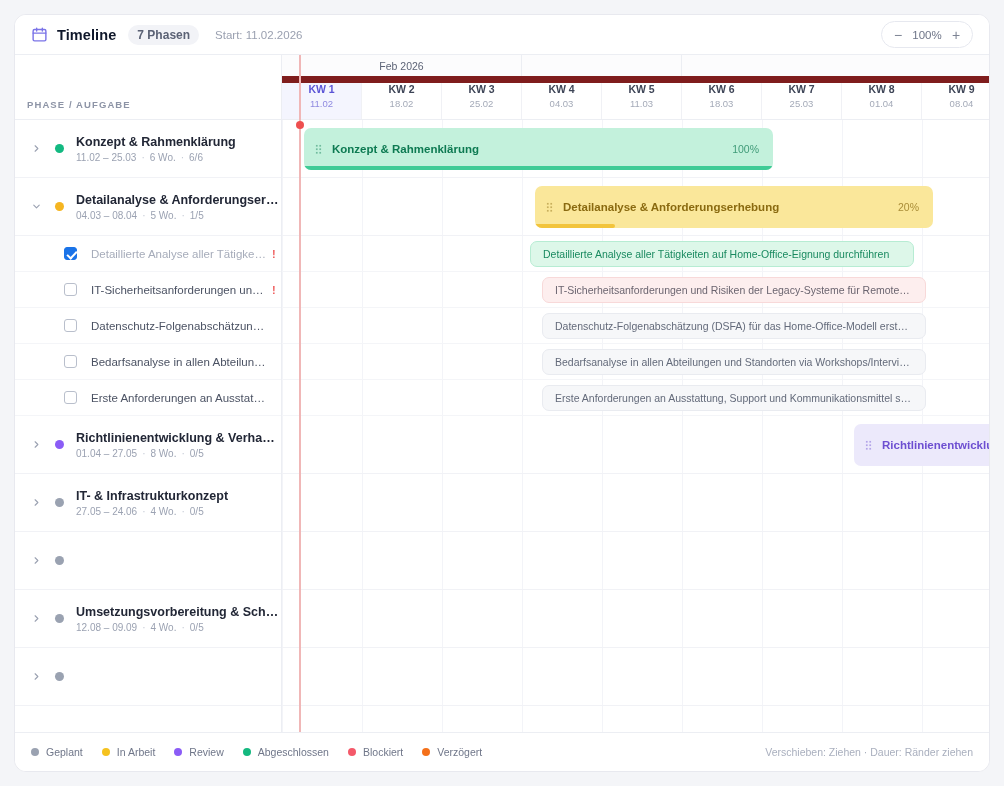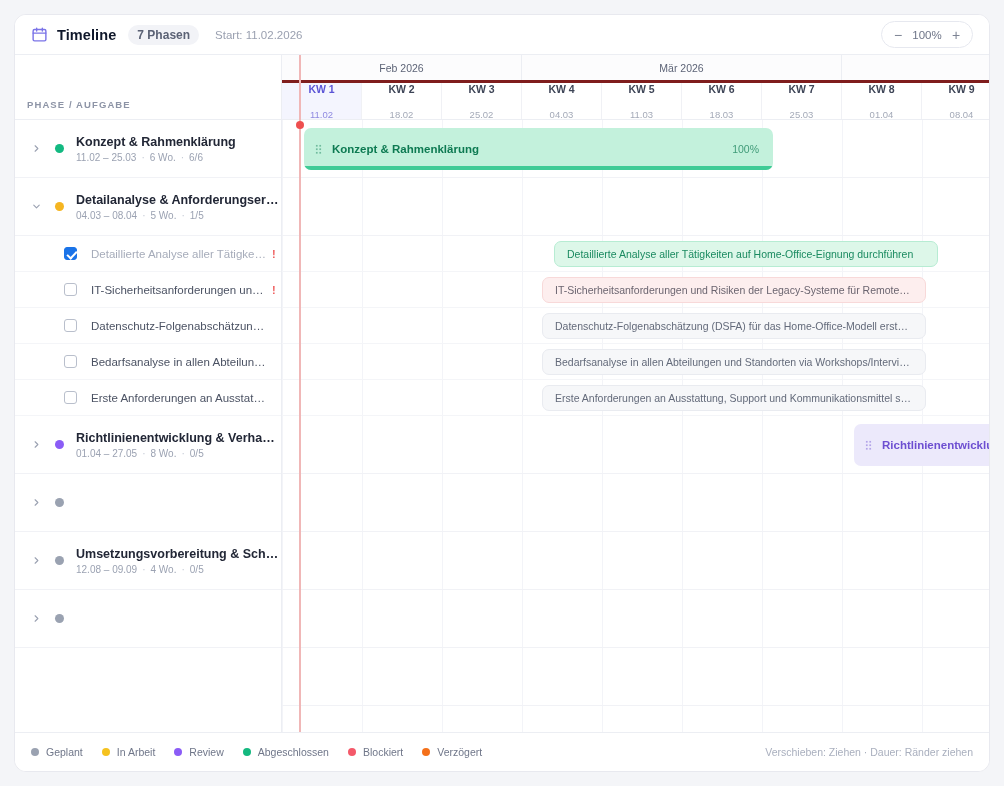--- a/index.html
+++ b/index.html
@@ -173,21 +173,21 @@
   
   .right-col {
     flex: 1;
     position: relative;
     overflow: hidden;
     background: #fff;
   }
   .months {
     height: 28px;
     display: flex;
-    border-bottom: 3px solid #7f1d1d;
+    border-bottom: 7px solid #7f1d1d;
     background: #fcfcfd;
   }
   .month {
     display: flex; align-items: center; justify-content: center;
     font-size: 10.5px; color: #5d6477;
     border-right: 1px solid #eceef3;
     height: 100%;
   }
   .weeks {
     height: 37px;
@@ -198,21 +198,21 @@
   .week {
     width: 80px; flex: 0 0 80px;
     border-right: 1px solid #f0f1f5;
     display: flex; flex-direction: column;
     align-items: center; justify-content: flex-start;
     height: 100%;
   }
   .week.current { background: #f4f5fe; }
   .wk-label { font-size: 10.5px; font-weight: bold; color: #3d4456; }
   .week.current .wk-label { color: #5b54d6; }
-  .wk-date { font-size: 9.5px; color: #a4aab8; margin-top: 14px; }
+  .wk-date { font-size: 9.5px; color: #a4aab8; margin-top: 3px; }
   .week.current .wk-date { color: #8f8ae0; }
 
   .grid-area {
     position: absolute;
     left: 0; top: 65px; right: 0; bottom: 0;
     overflow: hidden;
   }
   .vline {
     position: absolute; top: 0; bottom: 0; width: 1px;
     background: #f3f4f8;
@@ -382,20 +382,32 @@
               <div class="ph-meta"><span>01.04 – 27.05</span><span class="sep">·</span><span>8 Wo.</span><span class="sep">·</span><span>0/5</span></div>
             </div>
           </div>
           <div class="row-phase">
             <span class="caret">
               <svg width="11" height="11" viewBox="0 0 24 24" fill="none" stroke="currentColor" stroke-width="2.4" stroke-linecap="round" stroke-linejoin="round">
                 <polyline points="9 18 15 12 9 6"></polyline>
               </svg>
             </span>
             <span class="dot" style="background: rgb(154, 162, 177);"></span>
+            <div class="ph-texts">
+              <div class="ph-name">IT- &amp; Infrastrukturkonzept</div>
+              <div class="ph-meta"><span>27.05 – 24.06</span><span class="sep">·</span><span>4 Wo.</span><span class="sep">·</span><span>0/5</span></div>
+            </div>
+          </div>
+          <div class="row-phase">
+            <span class="caret">
+              <svg width="11" height="11" viewBox="0 0 24 24" fill="none" stroke="currentColor" stroke-width="2.4" stroke-linecap="round" stroke-linejoin="round">
+                <polyline points="9 18 15 12 9 6"></polyline>
+              </svg>
+            </span>
+            <span class="dot" style="background: rgb(154, 162, 177);"></span>
           </div>
           <div class="row-phase">
             <span class="caret">
               <svg width="11" height="11" viewBox="0 0 24 24" fill="none" stroke="currentColor" stroke-width="2.4" stroke-linecap="round" stroke-linejoin="round">
                 <polyline points="9 18 15 12 9 6"></polyline>
               </svg>
             </span>
             <span class="dot" style="background: rgb(154, 162, 177);"></span>
             <div class="ph-texts">
               <div class="ph-name">Umsetzungsvorbereitung &amp; Schul…</div>
@@ -409,21 +421,20 @@
               </svg>
             </span>
             <span class="dot" style="background: rgb(154, 162, 177);"></span>
           </div>
         </div>
     </div>
 
     <div class="right-col">
       <div class="months" id="months-row">
           <div class="month" style="width: 240px; flex: 0 0 240px;">Feb 2026</div>
-          <div class="month" style="width: 320px; flex: 0 0 320px;">Mär 2026</div>
           <div class="month" style="width: 160px; flex: 0 0 160px;"></div>
         </div>
       <div class="weeks" id="weeks-row">
           <div class="week current">
             <span class="wk-label">KW 1</span>
             <span class="wk-date">11.02</span>
           </div>
           <div class="week">
             <span class="wk-label">KW 2</span>
             <span class="wk-date">18.02</span>
@@ -468,22 +479,28 @@
           <div class="vline" style="left: 80px; z-index: 0;"></div>
           <div class="vline" style="left: 0px; z-index: 0;"></div>
           <div class="hline phase" style="top: 57px;"></div>
           <div class="bar bar-phase" style="left: 22px; width: 469px; top: 8px; background: rgb(195, 241, 220); color: rgb(13, 122, 82);">
             <span class="grip"></span>
             <span class="bar-label">Konzept &amp; Rahmenklärung</span>
             <span class="bar-pct">100%</span>
             <span class="bar-prog" style="width: 100%; background: rgb(63, 203, 150);"></span>
           </div>
           <div class="hline phase" style="top: 115px;"></div>
+          <div class="bar bar-phase" style="left: 253px; width: 398px; top: 66px; background: rgb(250, 231, 154); color: rgb(138, 106, 16);">
+            <span class="grip"></span>
+            <span class="bar-label">Detailanalyse &amp; Anforderungserhebung</span>
+            <span class="bar-pct">20%</span>
+            <span class="bar-prog" style="width: 20%; background: rgb(242, 196, 60);"></span>
+          </div>
           <div class="hline" style="top: 151px;"></div>
-          <div class="bar bar-task" style="left: 272px; width: 384px; top: 121px; background: rgb(221, 247, 233); border-color: rgb(183, 236, 211); color: rgb(26, 138, 96);">
+          <div class="bar bar-task" style="left: 248px; width: 384px; top: 121px; background: rgb(221, 247, 233); border-color: rgb(183, 236, 211); color: rgb(26, 138, 96);">
             <span class="t-label">Detaillierte Analyse aller Tätigkeiten auf Home-Office-Eignung durchführen</span>
           </div>
           <div class="hline" style="top: 187px;"></div>
           <div class="bar bar-task" style="left: 260px; width: 384px; top: 157px; background: rgb(253, 238, 238); border-color: rgb(248, 217, 217); color: rgb(107, 101, 112);">
             <span class="t-label">IT-Sicherheitsanforderungen und Risiken der Legacy-Systeme für Remote-Zugang…</span>
           </div>
           <div class="hline" style="top: 223px;"></div>
           <div class="bar bar-task" style="left: 260px; width: 384px; top: 193px; background: rgb(246, 247, 249); border-color: rgb(233, 235, 240); color: rgb(99, 106, 122);">
             <span class="t-label">Datenschutz-Folgenabschätzung (DSFA) für das Home-Office-Modell erstellen</span>
           </div>

